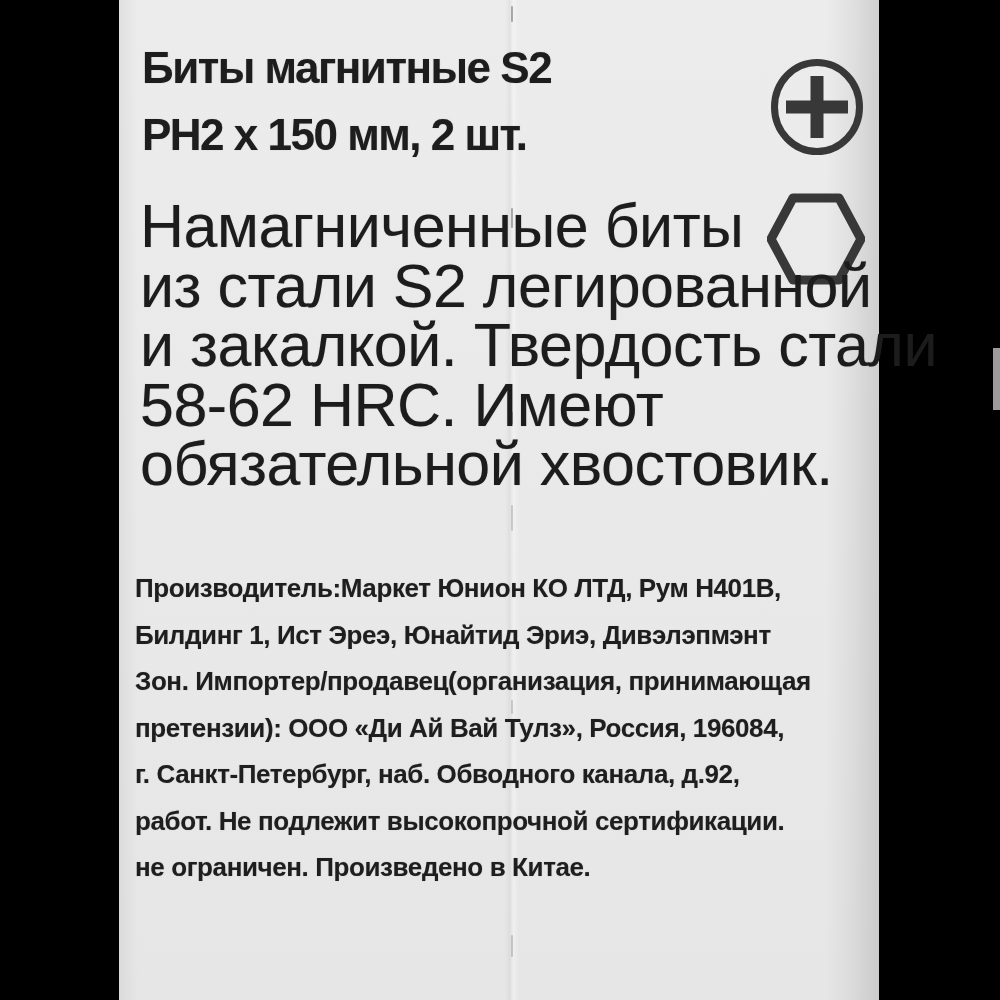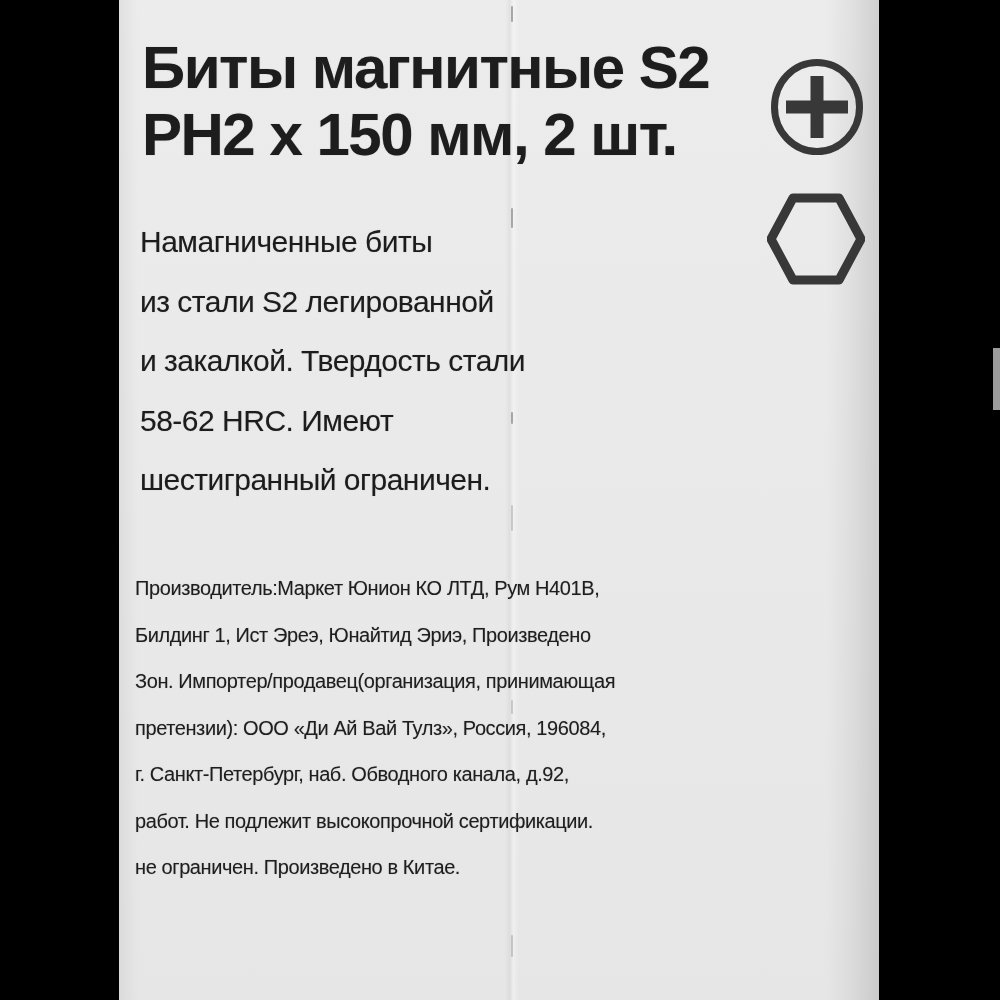--- a/index.html
+++ b/index.html
@@ -25,47 +25,47 @@
       linear-gradient(90deg, rgba(0,0,0,0.05) 0%, rgba(0,0,0,0) 2.5%),
       linear-gradient(90deg, rgba(0,0,0,0) 93%, rgba(0,0,0,0.05) 96.5%, rgba(0,0,0,0.12) 100%),
       linear-gradient(90deg, rgba(0,0,0,0) 50.8%, rgba(0,0,0,0.045) 51.4%, rgba(255,255,255,0.35) 51.9%, rgba(0,0,0,0) 52.6%),
       linear-gradient(180deg, #ececec 0%, #e9e9e9 55%, #e6e6e6 100%);
     color: #1b1b1b;
   }
   .title-block {
     position: absolute;
     left: 23px;
     top: 34px;
-    font-size: 60px;
+    font-size: 44px;
     line-height: 67px;
     font-weight: 700;
     letter-spacing: -1.5px;
     color: #1d1d1d;
     text-shadow: 0 0 1px rgba(30,30,30,0.35);
     white-space: nowrap;
   }
   .desc-block {
     position: absolute;
     left: 21px;
-    top: 212px;
-    font-size: 30px;
+    top: 197px;
+    font-size: 61px;
     line-height: 59.5px;
     font-weight: 400;
     letter-spacing: -0.5px;
     color: #1c1c1c;
     text-shadow: 0 0 1px rgba(30,30,30,0.3);
     white-space: nowrap;
   }
   .fine-block {
     position: absolute;
     left: 16px;
     top: 565px;
-    font-size: 20px;
+    font-size: 26px;
     line-height: 46.5px;
-    font-weight: 400;
+    font-weight: 700;
     letter-spacing: -0.4px;
     color: #1e1e1e;
     text-shadow: 0 0 1px rgba(30,30,30,0.3);
     white-space: nowrap;
   }
   .icon {
     position: absolute;
   }
   .icon-phillips { left: 651px; top: 58px; }
   .icon-hex { left: 648px; top: 190px; }
@@ -115,26 +115,26 @@
       <svg width="98" height="98" viewBox="0 0 98 98">
         <polygon points="4,49 26,8 72,8 94,49 72,90 26,90" fill="none" stroke="#383838" stroke-width="9" stroke-linejoin="round"></polygon>
       </svg>
     </span>
 
     <div class="desc-block">
       <div>Намагниченные биты</div>
       <div>из стали S2 легированной</div>
       <div>и закалкой. Твердость стали</div>
       <div>58-62 HRC. Имеют</div>
-      <div>шестигранный ограничен.</div>
+      <div>обязательной хвостовик.</div>
     </div>
 
     <div class="fine-block">
       <div>Производитель:Маркет Юнион КО ЛТД,  Рум Н401В,</div>
-      <div>Билдинг 1, Ист Эреэ, Юнайтид Эриэ, Произведено</div>
+      <div>Билдинг 1, Ист Эреэ, Юнайтид Эриэ, Дивэлэпмэнт</div>
       <div>Зон. Импортер/продавец(организация, принимающая</div>
       <div>претензии): ООО «Ди Ай Вай Тулз», Россия, 196084,</div>
       <div>г. Санкт-Петербург, наб. Обводного канала, д.92,</div>
       <div>работ. Не подлежит высокопрочной сертификации.</div>
       <div>не ограничен. Произведено в Китае.</div>
     </div>
 
     <div class="crease-mark cm1"></div>
     <div class="crease-mark cm2"></div>
     <div class="crease-mark cm3"></div>

